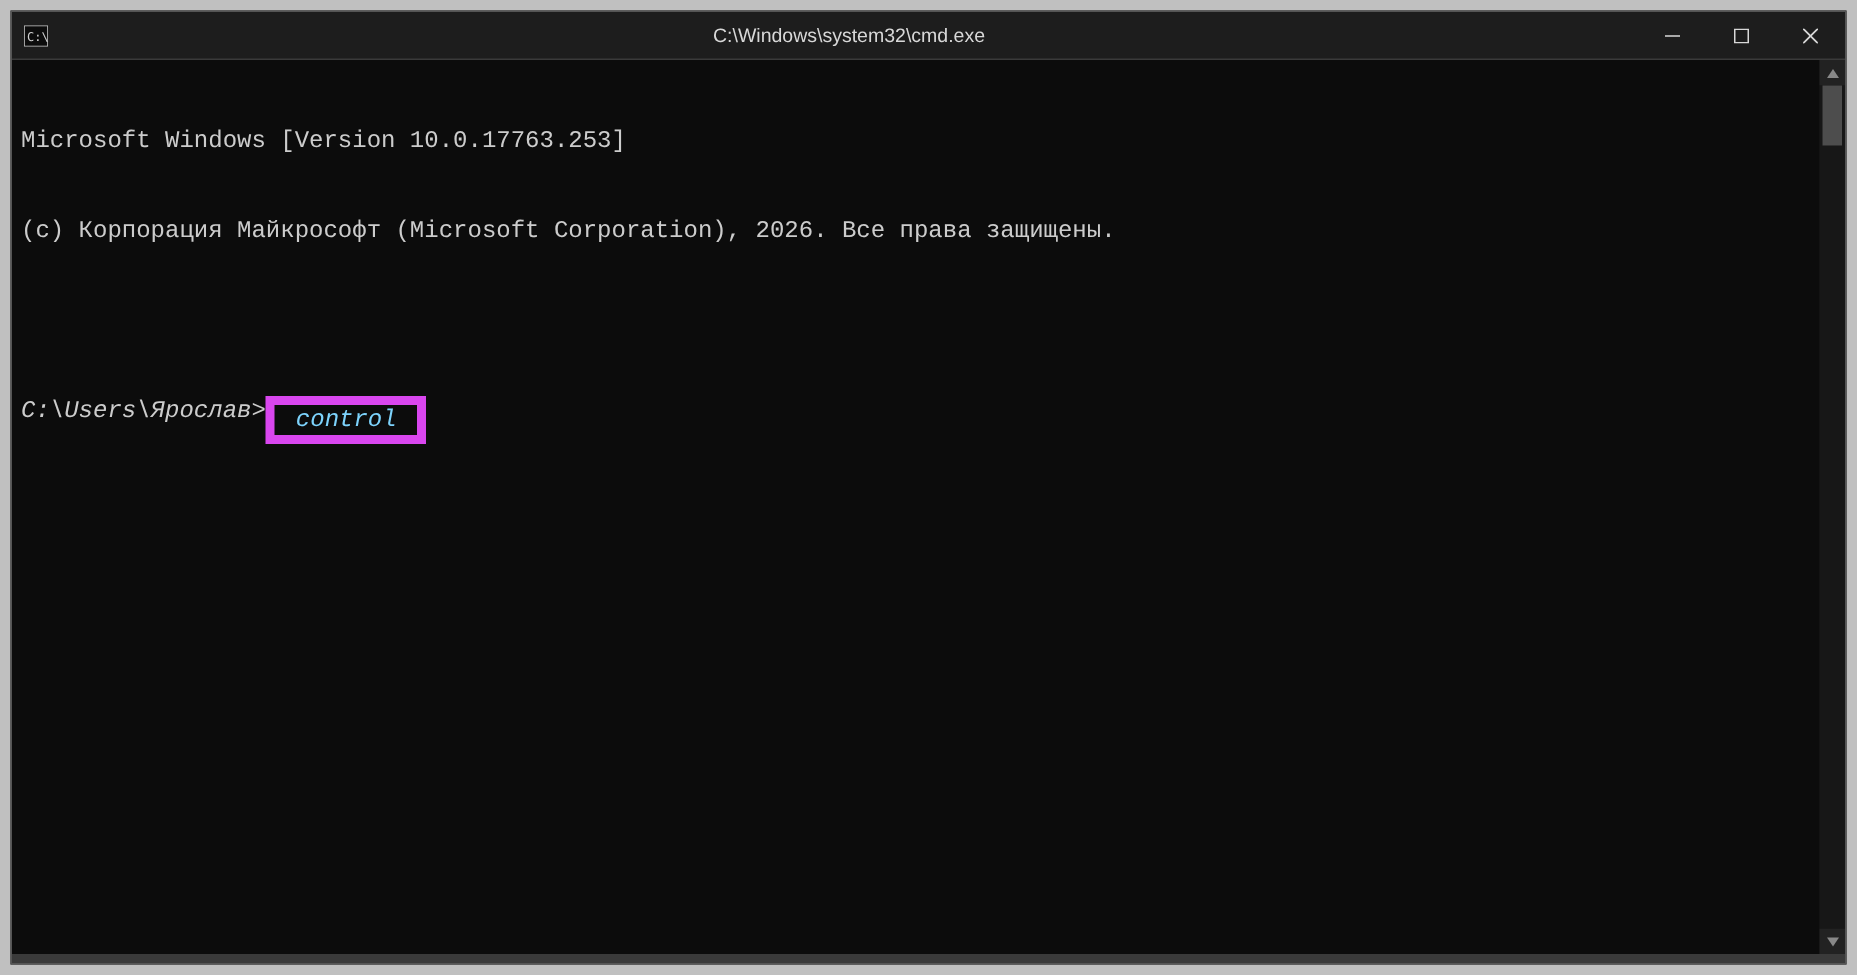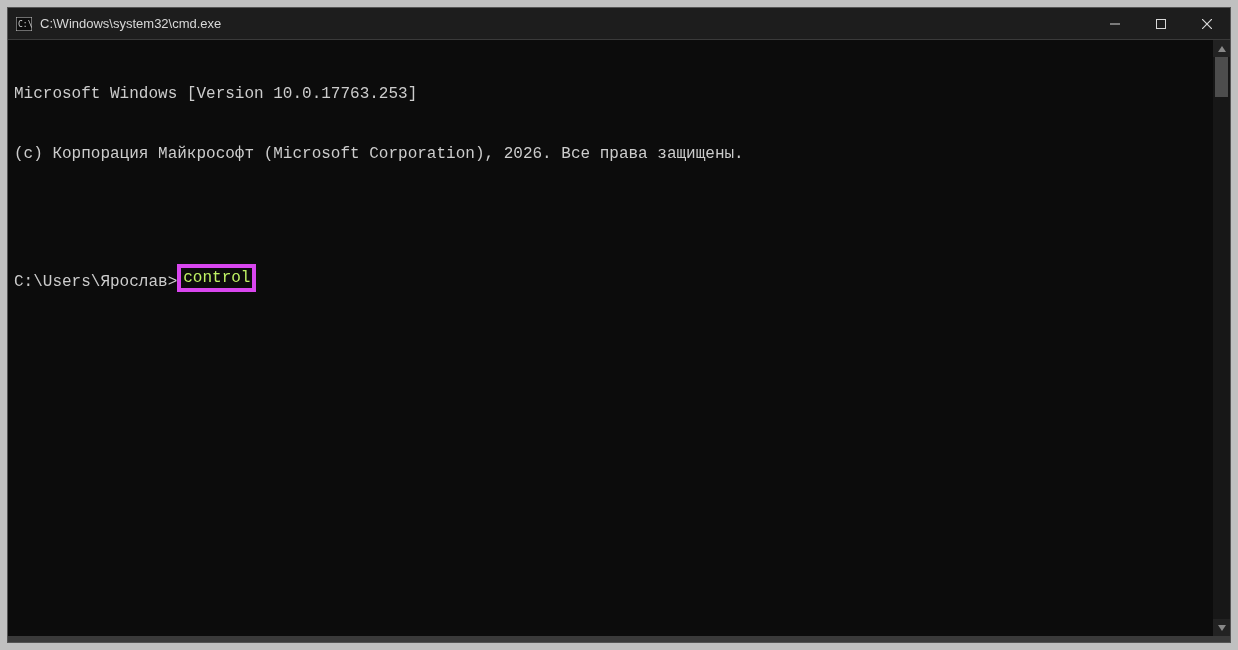--- a/index.html
+++ b/index.html
@@ -38,21 +38,21 @@
       margin-left: 8px;
       margin-right: 8px;
       display: flex;
       align-items: center;
       justify-content: center;
     }
     .cmd-icon-svg {
       width: 16px;
       height: 14px;
     }
-    .title-text { flex: 1; line-height: 32px; white-space: nowrap; overflow: hidden; }
+    .title-text { flex: 1; line-height: 32px; white-space: nowrap; overflow: hidden; text-align: center; }
     .win-controls { display: flex; height: 100%; }
     .win-btn {
       width: 46px;
       height: 100%;
       display: flex;
       align-items: center;
       justify-content: center;
       color: #d8d8d8;
     }
     .win-btn svg { width: 10px; height: 10px; }
@@ -68,27 +68,27 @@
       color: #cccccc;
       font-family: Consolas, "Courier New", monospace;
       font-size: 16px;
       line-height: 20px;
       padding: 4px 4px 4px 6px;
       white-space: pre;
       overflow: hidden;
     }
     .terminal .banner-line { display: block; }
     .terminal .blank-line { display: block; height: 20px; }
-    .prompt-line { display: flex; align-items: flex-end; }
+    .prompt-line { display: flex; align-items: flex-start; font-style: italic; }
     .prompt-text { white-space: pre; }
     .cmd-input {
-      border: 4px solid #d946ef;
-      padding: 0 2px;
+      border: 6px solid #d946ef;
+      padding: 0 14px;
       margin-left: 0;
-      color: #bef264;
+      color: #7dd3fc;
     }
     .scrollbar {
       width: 17px;
       background: #171717;
       display: flex;
       flex-direction: column;
     }
     .sb-btn {
       height: 17px;
       background: #222;

